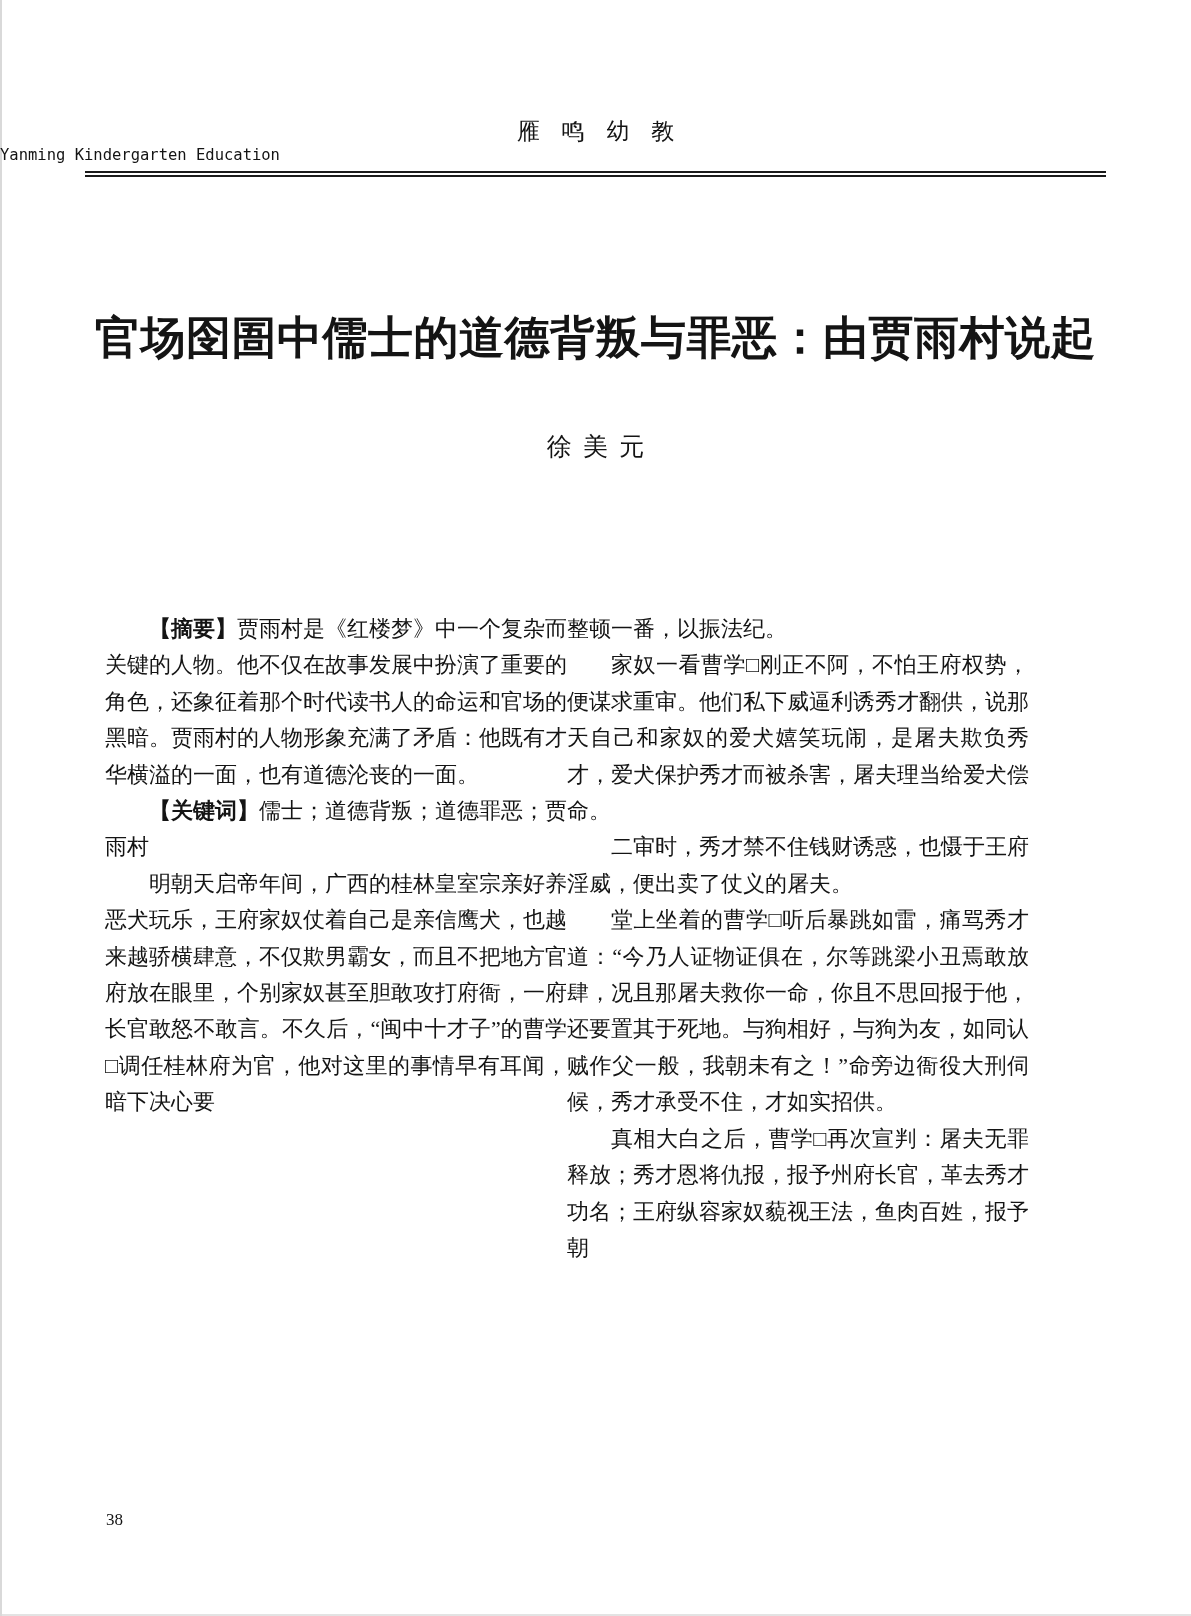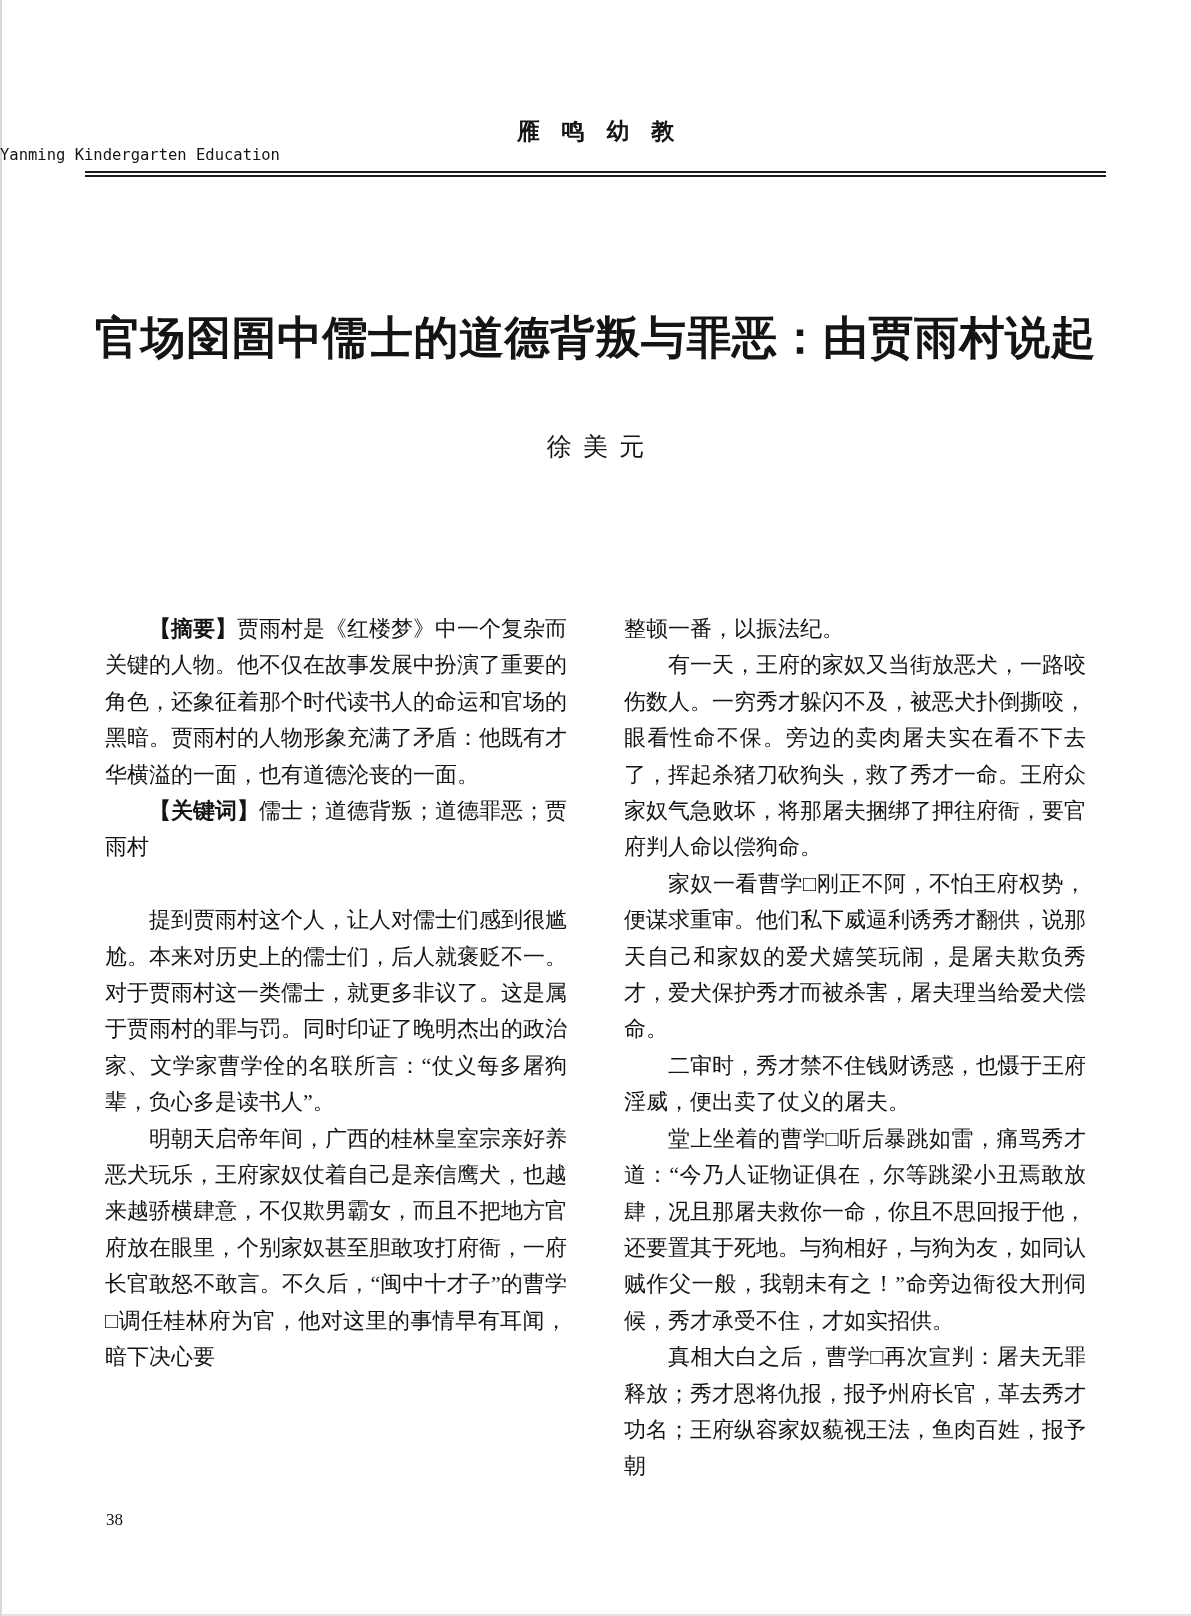--- a/index.html
+++ b/index.html
@@ -8,21 +8,21 @@
     width:1191px;height:1616px;
     background:#ffffff;
     color:#141414;
     font-family:"Liberation Serif","DejaVu Serif",serif;
     overflow:hidden;
     box-shadow:inset 2px 0 0 #d9d9d9, inset 0 -2px 0 #e3e3e3;
   }
   .journal-cn{
     position:absolute;top:116px;left:0;width:100%;
     text-align:center;font-size:23px;letter-spacing:0.35em;text-indent:0.35em;
-    font-weight:700;
+    font-weight:400;
   }
   .journal-en{
     position:absolute;top:146px;left:0;width:100%;
     text-align:left;
     font-family:"DejaVu Sans Mono","Liberation Mono",monospace;
     font-size:15.5px;
   }
   .double-rule{
     position:absolute;top:171px;left:85px;width:1021px;
     height:2px;
@@ -36,21 +36,21 @@
     letter-spacing:0.5px;
     white-space:nowrap;
   }
   .author{
     position:absolute;top:430px;left:0;width:100%;
     text-align:center;
     font-size:25px;letter-spacing:0.45em;text-indent:0.45em;font-family:Liberation Serif, serif;
   }
   .columns{
     position:absolute;top:611px;left:105px;width:981px;
-    display:flex;gap:57px;
+    display:flex;
   }
   .col{
     width:462px;flex:0 0 462px;
     font-size:22px;line-height:36.4px;
     text-align:justify;
     text-justify:inter-ideograph;
   }
   .col p{margin:0;text-indent:2em;}
   .col p.cont{text-indent:0;}
   .col p.gap-before{margin-top:36.4px;}
@@ -73,27 +73,25 @@
   <div class="double-rule"></div>
 
   <h1 class="article-title">官场囹圄中儒士的道德背叛与罪恶：由贾雨村说起</h1>
   <div class="author">徐美元</div>
 
   <div class="columns">
 
     <div class="col">
       <p><span class="para-label">【摘要】</span><span>贾雨村是《红楼梦》中一个复杂而关键的人物。他不仅在故事发展中扮演了重要的角色，还象征着那个时代读书人的命运和官场的黑暗。贾雨村的人物形象充满了矛盾：他既有才华横溢的一面，也有道德沦丧的一面。</span></p>
       <p><span class="para-label">【关键词】</span><span>儒士；道德背叛；道德罪恶；贾雨村</span></p>
-      <p class="gap-before">提到贾雨村这个人，让人对儒士们感到很尴尬。本来对历史上的儒士们，后人就褒贬不一。对于贾雨村这一类儒士，就更多非议了。这是属于贾雨村的罪与罚。同时印证了晚明杰出的政治家、文学家曹学佺的名联所言：“仗义每多屠狗辈，负心多是读书人”。</p>
       <p>明朝天启帝年间，广西的桂林皇室宗亲好养恶犬玩乐，王府家奴仗着自己是亲信鹰犬，也越来越骄横肆意，不仅欺男霸女，而且不把地方官府放在眼里，个别家奴甚至胆敢攻打府衙，一府长官敢怒不敢言。不久后，“闽中十才子”的曹学□调任桂林府为官，他对这里的事情早有耳闻，暗下决心要</p>
     </div>
 
     <div class="col">
       <p class="cont">整顿一番，以振法纪。</p>
-      <p>有一天，王府的家奴又当街放恶犬，一路咬伤数人。一穷秀才躲闪不及，被恶犬扑倒撕咬，眼看性命不保。旁边的卖肉屠夫实在看不下去了，挥起杀猪刀砍狗头，救了秀才一命。王府众家奴气急败坏，将那屠夫捆绑了押往府衙，要官府判人命以偿狗命。</p>
       <p>家奴一看曹学□刚正不阿，不怕王府权势，便谋求重审。他们私下威逼利诱秀才翻供，说那天自己和家奴的爱犬嬉笑玩闹，是屠夫欺负秀才，爱犬保护秀才而被杀害，屠夫理当给爱犬偿命。</p>
       <p>二审时，秀才禁不住钱财诱惑，也慑于王府淫威，便出卖了仗义的屠夫。</p>
       <p>堂上坐着的曹学□听后暴跳如雷，痛骂秀才道：“今乃人证物证俱在，尔等跳梁小丑焉敢放肆，况且那屠夫救你一命，你且不思回报于他，还要置其于死地。与狗相好，与狗为友，如同认贼作父一般，我朝未有之！”命旁边衙役大刑伺候，秀才承受不住，才如实招供。</p>
       <p>真相大白之后，曹学□再次宣判：屠夫无罪释放；秀才恩将仇报，报予州府长官，革去秀才功名；王府纵容家奴藐视王法，鱼肉百姓，报予朝</p>
     </div>
 
   </div>
 
   <div class="page-number">38</div>
 

